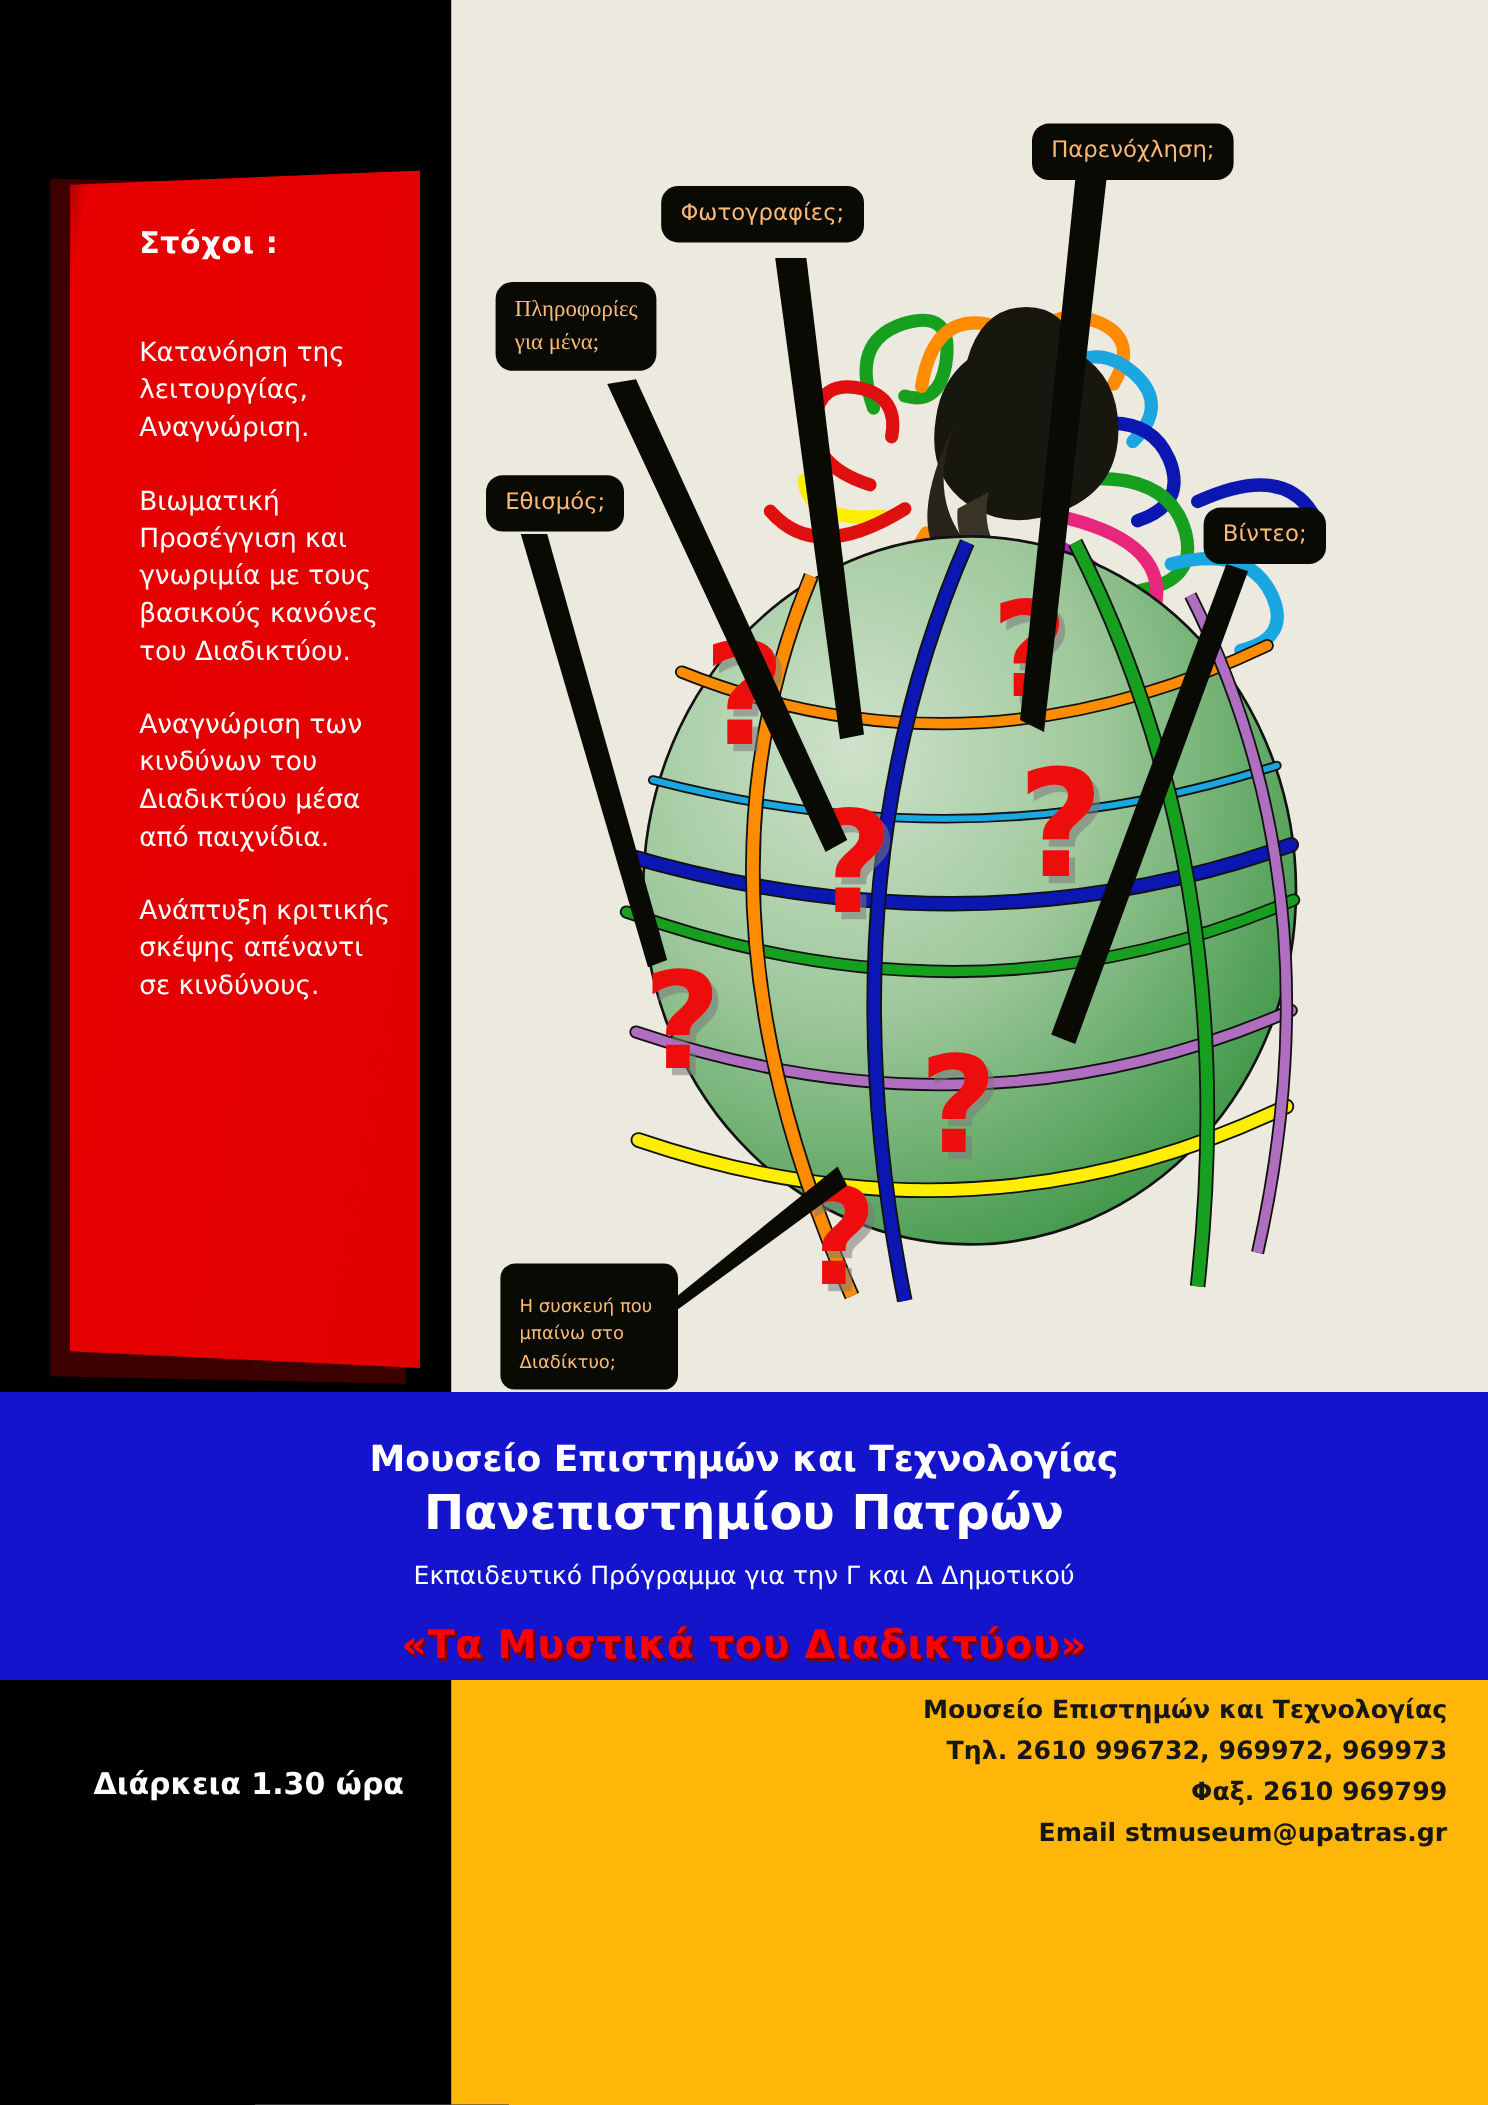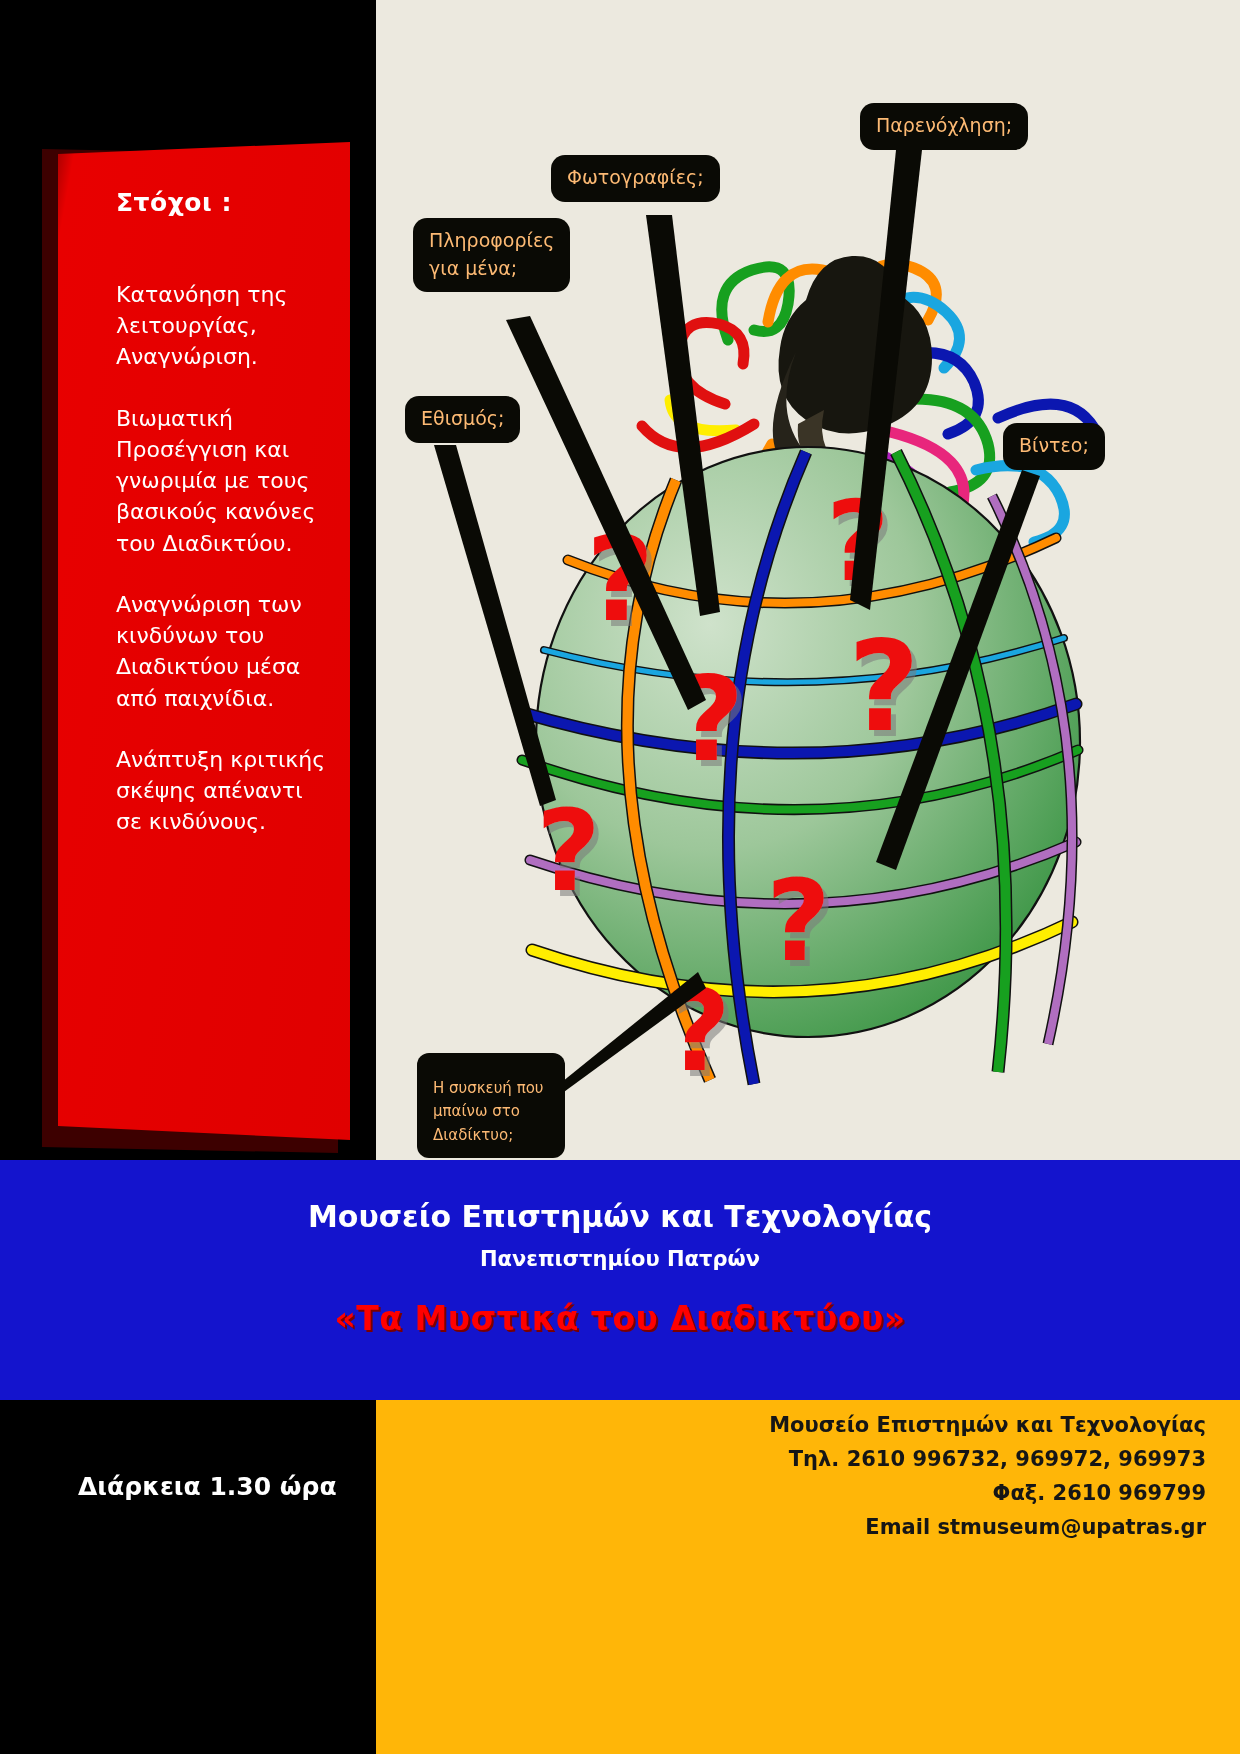--- a/index.html
+++ b/index.html
@@ -104,21 +104,21 @@
     z-index: 30;
   }
   .bubble.small {
     font-size: 15px;
     line-height: 1.55;
     padding: 24px 14px 11px 16px;
     border-radius: 12px;
   }
   .b-parenoxlisi { left: 484px; top: 103px; }
   .b-fotografies { left: 175px; top: 155px; }
-  .b-plirofories { left: 37px;  top: 218px; }
+  .b-plirofories { left: 37px;  top: 235px; font-family: Liberation Serif, serif; }
   .b-ethismos    { left: 29px;  top: 396px; }
   .b-video       { left: 627px; top: 423px; text-align: center; }
   .b-syskevi     { left: 41px;  top: 1053px; width: 118px; }
 
   
   #stems { position: absolute; left:0; top:0; width: 864px; height: 1160px; z-index: 20; }
 
   
   #globe { position: absolute; left: 0; top: 0; width: 864px; height: 1160px; z-index: 10; }
 
@@ -127,21 +127,21 @@
     position: absolute;
     left: 0; top: 1160px;
     width: 1240px; height: 240px;
     text-align: center;
     color: #ffffff;
   }
   .museum-line1 {
     font-size: 30px; font-weight: bold;
     padding-top: 38px; line-height: 1.28;
   }
-  .museum-line2 { font-size: 21px; font-weight: bold; line-height: 1.28; margin-top: 10px; }
+  .museum-line2 { font-size: 40px; font-weight: bold; line-height: 1.28; }
   .program-line { font-size: 21px; padding-top: 13px; }
   .secrets-title {
     font-size: 33px; font-weight: bold; color: #ff0000;
     padding-top: 26px; letter-spacing: 0.5px;
     text-shadow: 2px 2px 0 #7a0000;
   }
 
   
   .duration {
     position: absolute;
@@ -282,20 +282,21 @@
     <p class="goal-p">Κατανόηση της λειτουργίας, Αναγνώριση.</p>
     <p class="goal-p">Βιωματική Προσέγγιση και γνωριμία με τους βασικούς κανόνες του Διαδικτύου.</p>
     <p class="goal-p">Αναγνώριση των  κινδύνων του Διαδικτύου μέσα από παιχνίδια.</p>
     <p class="goal-p">Ανάπτυξη κριτικής σκέψης απέναντι σε κινδύνους.</p>
   </div>
 
   <div class="blue-band"></div>
   <div class="band-inner">
     <div class="museum-line1">Μουσείο  Επιστημών και Τεχνολογίας</div>
     <div class="museum-line2">Πανεπιστημίου Πατρών</div>
+    <div class="program-line">Εκπαιδευτικό Πρόγραμμα για την Γ και Δ Δημοτικού</div>
     <div class="secrets-title">«Τα Μυστικά του Διαδικτύου»</div>
   </div>
 
   <div class="black-bottom"></div>
   <div class="orange-box"></div>
 
   <div class="duration">Διάρκεια  1.30 ώρα</div>
 
   <div class="contact">
     <div>Μουσείο Επιστημών και Τεχνολογίας</div>

